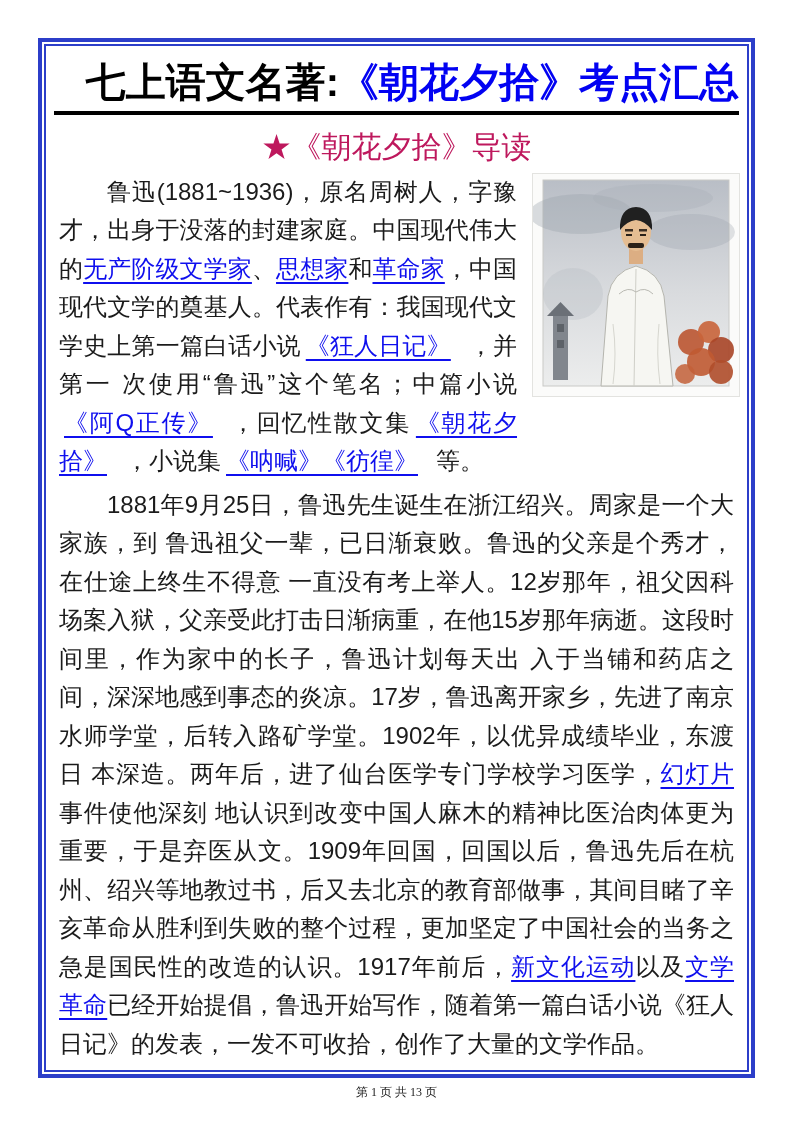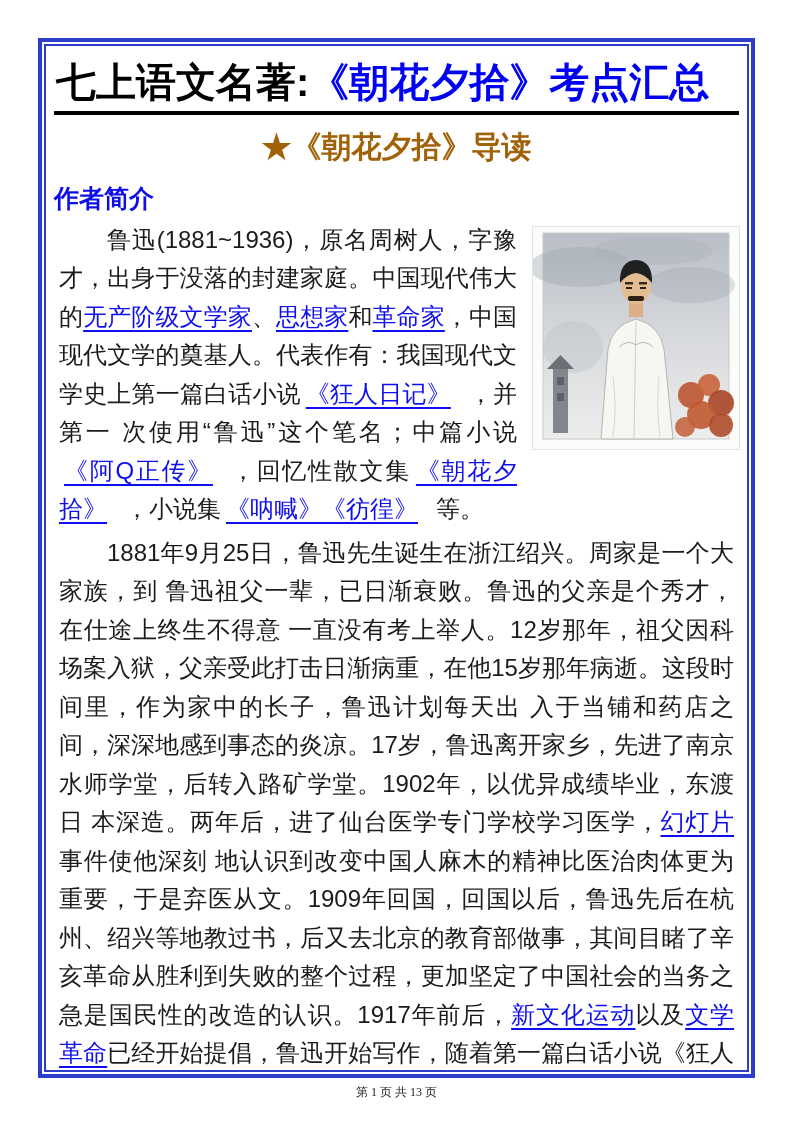--- a/index.html
+++ b/index.html
@@ -14,25 +14,25 @@
     border:4px solid var(--border_blue,#2c3ec9);box-sizing:border-box;
   }
   .page-inner{
     position:absolute;inset:2px;border:2px solid var(--border_blue,#2c3ec9);
     overflow:hidden;padding:4px 8px 0 8px;box-sizing:border-box;
   }
   
   .doc-title{
     font-size:40px;font-weight:900;line-height:1.32;letter-spacing:0px;
     color:#000;border-bottom:4px solid #000;padding:4px 0 2px 2px;
-    white-space:nowrap;margin-top:2px;
+    white-space:nowrap;margin-top:2px;text-align:right;
   }
   .doc-title .t-blue{color:var(--title_blue,#0202f2);}
   .subtitle{
-    text-align:center;font-size:30px;font-weight:700;color:#a16207;
+    text-align:center;font-size:30px;font-weight:400;color:#be185d;
     margin:12px 0 0 0;
   }
   
   .sec-heading{
     color:var(--heading_blue,#0d0de8);font-size:25px;font-weight:800;
     margin:14px 0 6px 0;
   }
   
   .par{
     font-size:24px;line-height:38.5px;color:#1b1b1b;margin:5px;
@@ -57,21 +57,20 @@
 </head>
 <body>
 
 <div class="page-border">
   <div class="page-inner">
 
     <div class="doc-title"><span>七上语文名著:</span><span class="t-blue">《朝花夕拾》考点汇总</span></div>
 
     <div class="subtitle">★《朝花夕拾》导读</div>
 
-    <div class="sec-heading">作者简介</div>
 
     <div class="portrait-float">
       <svg width="206" height="222" viewBox="0 0 206 222">
         <defs>
           <linearGradient id="sky" x1="0" y1="0" x2="0" y2="1">
             <stop offset="0" stop-color="#b9bec6"></stop>
             <stop offset="0.55" stop-color="#d9dbde"></stop>
             <stop offset="1" stop-color="#eceded"></stop>
           </linearGradient>
         </defs>

